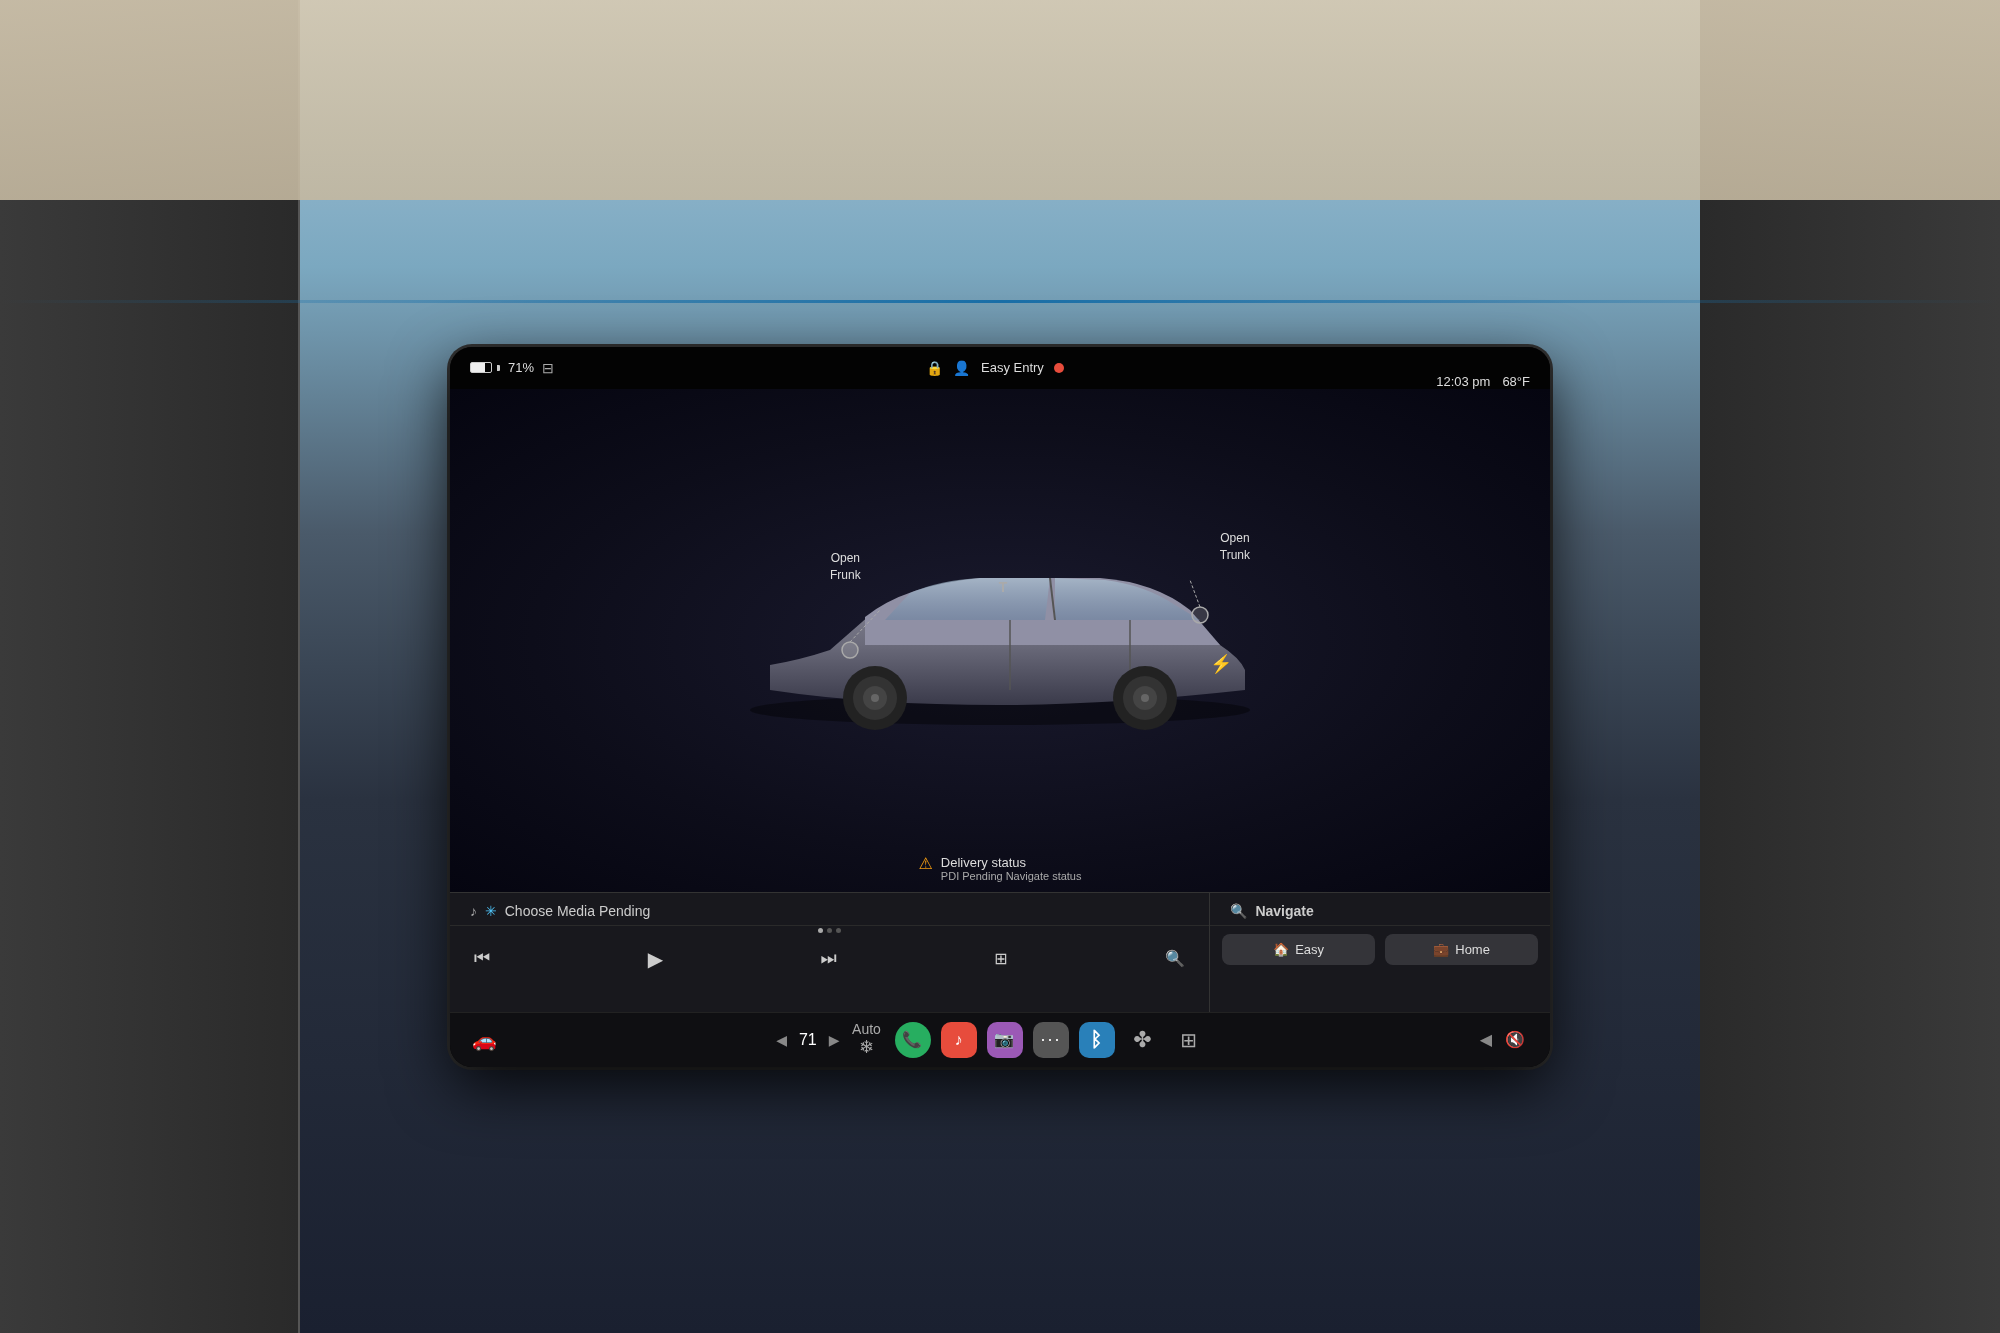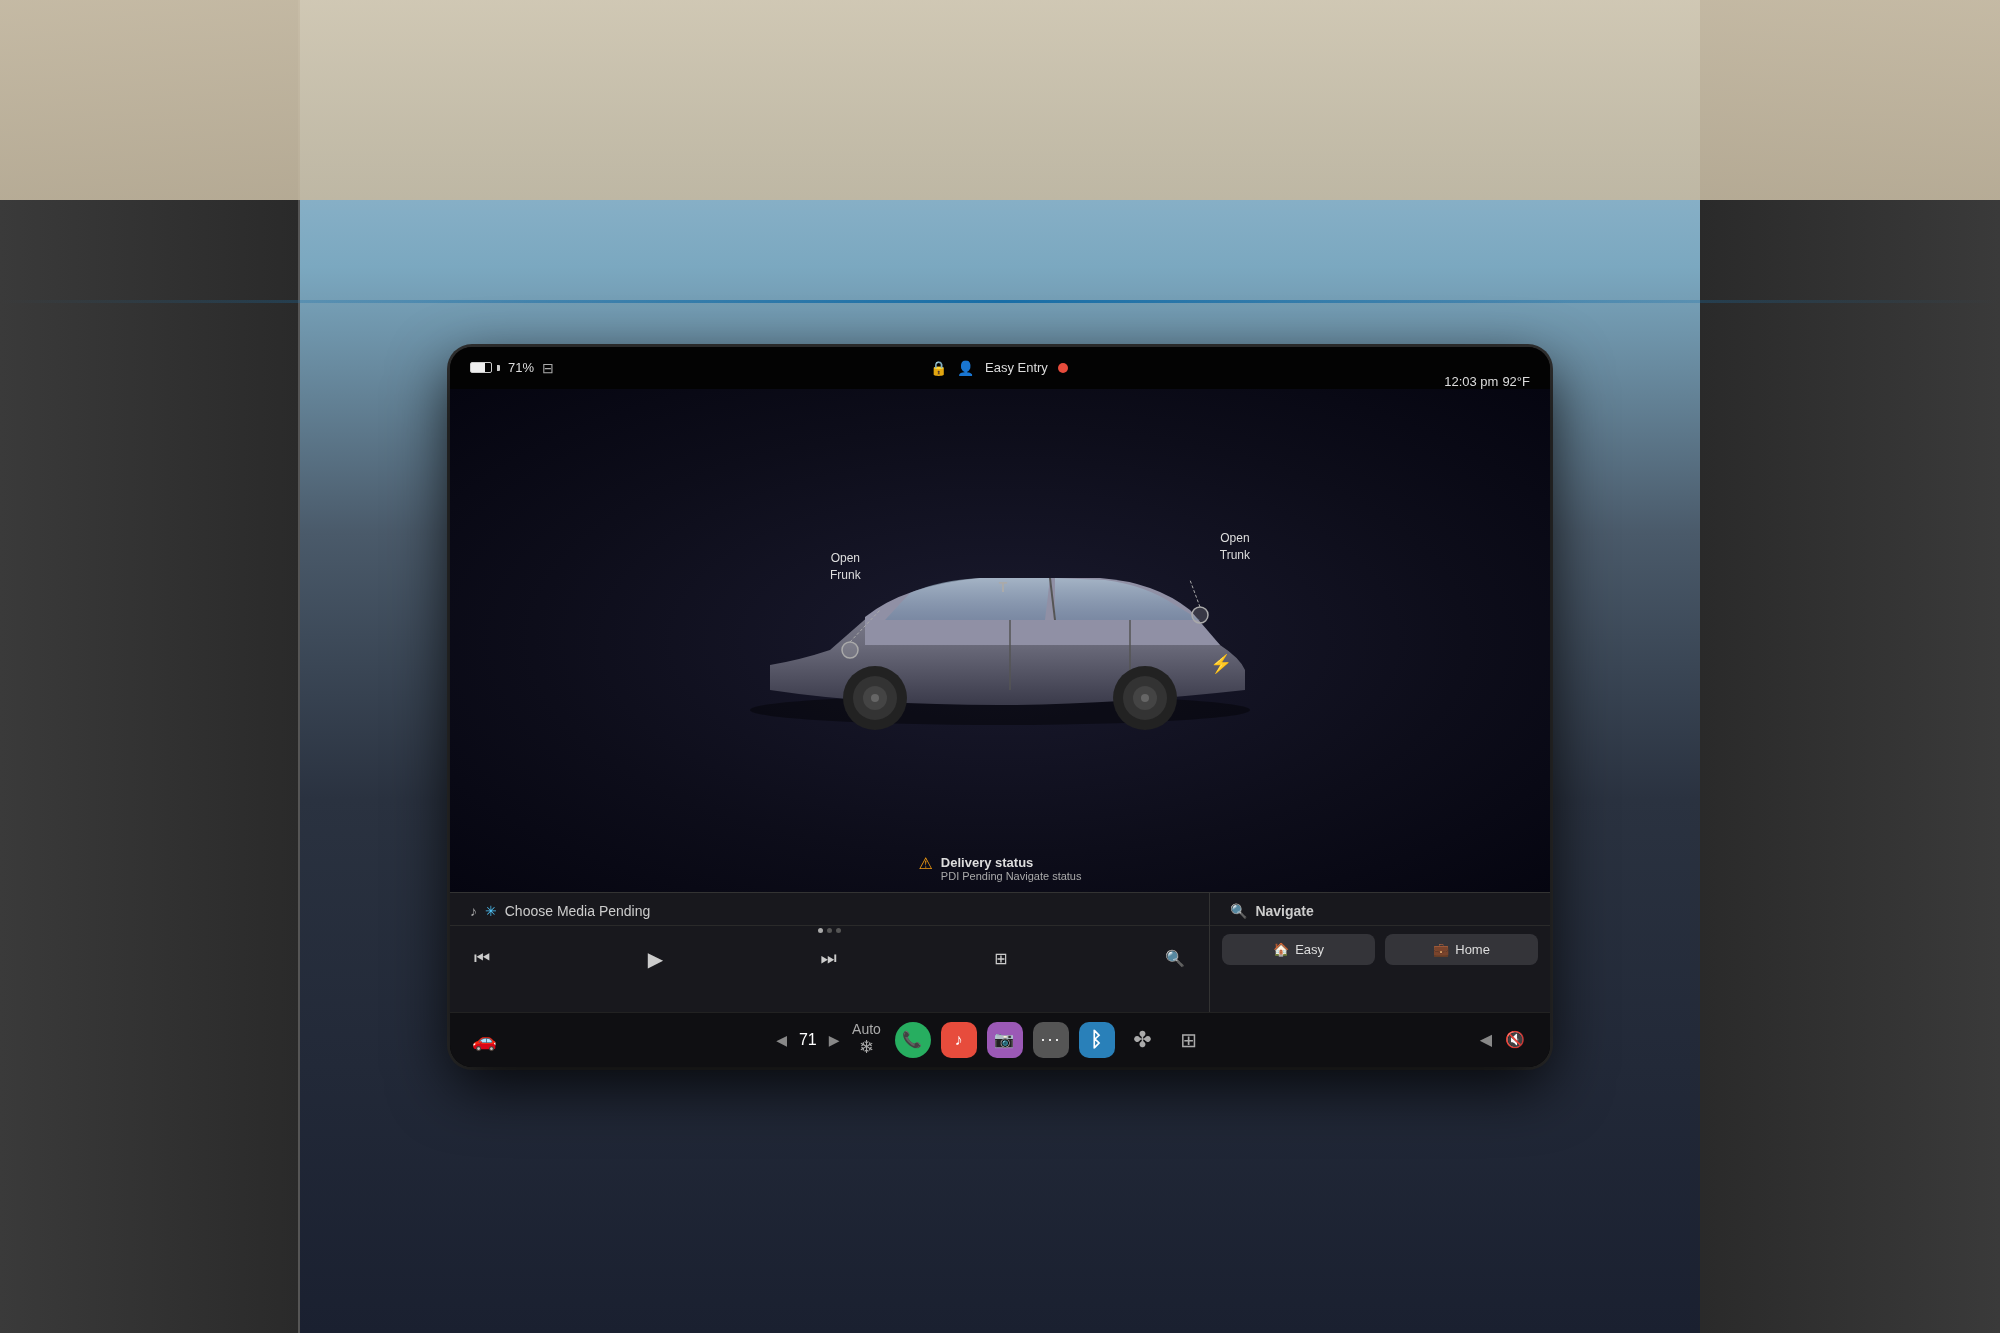--- a/index.html
+++ b/index.html
@@ -149,21 +149,21 @@
       width: 10px;
       height: 10px;
       background: #e74c3c;
       border-radius: 50%;
     }
 
     .status-right {
       color: #ddd;
       font-size: 13px;
       display: flex;
-      gap: 4px;
+      gap: 12px;
       margin-top: 27px;
     }
 
     
     .car-display {
       flex: 1;
       position: relative;
       background: radial-gradient(ellipse at center, #1a1a2e 0%, #0d0d1a 60%, #050510 100%);
       overflow: hidden;
       height: calc(100% - 42px - 120px - 55px);
@@ -212,21 +212,21 @@
     }
 
     .warning-icon {
       color: #f39c12;
       font-size: 16px;
       margin-top: -1px;
     }
 
     .delivery-text-block {}
     .delivery-title {
-      font-weight: 700;
+      font-weight: 400;
       color: #ddd;
       font-size: 13px;
     }
     .delivery-subtitle {
       font-size: 11px;
       color: #aaa;
     }
 
     
     .bottom-panel {
@@ -517,21 +517,21 @@
 
       <div class="status-center">
         <span class="lock-icon">🔒</span>
         <span class="person-icon">👤</span>
         <span class="easy-entry-text">Easy Entry</span>
         <div class="record-dot"></div>
       </div>
 
       <div class="status-right">
         <span>12:03 pm</span>
-        <span>92°F</span>
+        <span>68°F</span>
       </div>
     </div>
 
     <div class="car-display">
       <div class="car-visual">
 
         <div class="tesla-car" style="position:relative; width:580px; height:240px;">
 
           
           <svg width="580" height="240" viewBox="0 0 580 240">

